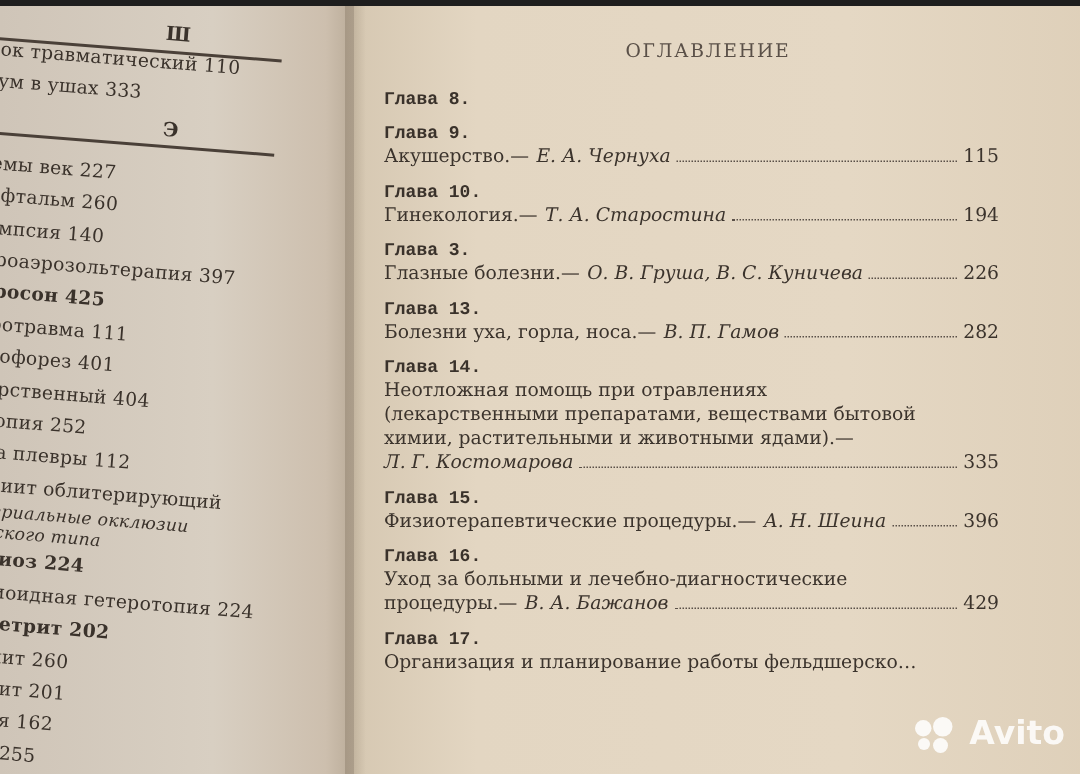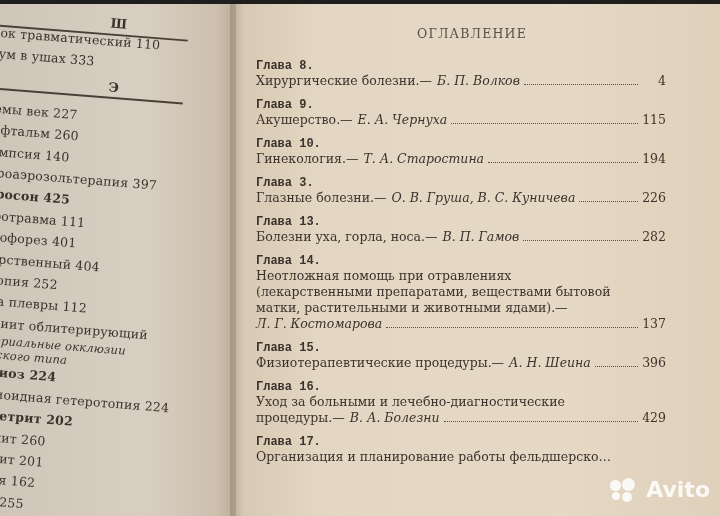--- a/index.html
+++ b/index.html
@@ -80,26 +80,20 @@
       </div>
   </div>
 </div>
 
 <div class="page-right">
   <div class="right-inner">
     <div class="toc-title">ОГЛАВЛЕНИЕ</div>
     <div id="chapters">
         <div class="chapter">
           <div class="chapter-label">Глава 8.</div>
-          <div class="line">
-            <span class="t">Хирургические болезни.—</span>
-            <span class="au">Б. П. Волков</span>
-            <span class="dots"></span>
-            <span class="pg">4</span>
-          </div>
         </div>
         <div class="chapter">
           <div class="chapter-label">Глава 9.</div>
           <div class="line">
             <span class="t">Акушерство.—</span>
             <span class="au">Е. А. Чернуха</span>
             <span class="dots"></span>
             <span class="pg">115</span>
           </div>
         </div>
@@ -127,42 +121,42 @@
             <span class="t">Болезни уха, горла, носа.—</span>
             <span class="au">В. П. Гамов</span>
             <span class="dots"></span>
             <span class="pg">282</span>
           </div>
         </div>
         <div class="chapter">
           <div class="chapter-label">Глава 14.</div>
           <div class="plain">Неотложная помощь при отравлениях</div>
           <div class="plain">(лекарственными препаратами, веществами бытовой</div>
-          <div class="plain">матки, растительными и животными ядами).—</div>
+          <div class="plain">химии, растительными и животными ядами).—</div>
           <div class="line">
             <span class="au" style="margin-left: 0px;">Л. Г. Костомарова</span>
             <span class="dots"></span>
-            <span class="pg">137</span>
+            <span class="pg">335</span>
           </div>
         </div>
         <div class="chapter">
           <div class="chapter-label">Глава 15.</div>
           <div class="line">
             <span class="t">Физиотерапевтические процедуры.—</span>
             <span class="au">А. Н. Шеина</span>
             <span class="dots"></span>
             <span class="pg">396</span>
           </div>
         </div>
         <div class="chapter">
           <div class="chapter-label">Глава 16.</div>
           <div class="plain">Уход за больными и лечебно-диагностические</div>
           <div class="line">
             <span class="t">процедуры.—</span>
-            <span class="au">В. А. Болезни</span>
+            <span class="au">В. А. Бажанов</span>
             <span class="dots"></span>
             <span class="pg">429</span>
           </div>
         </div>
         <div class="chapter">
           <div class="chapter-label">Глава 17.</div>
           <div class="plain">Организация и планирование работы фельдшерско…</div>
         </div>
       </div>
   </div>

